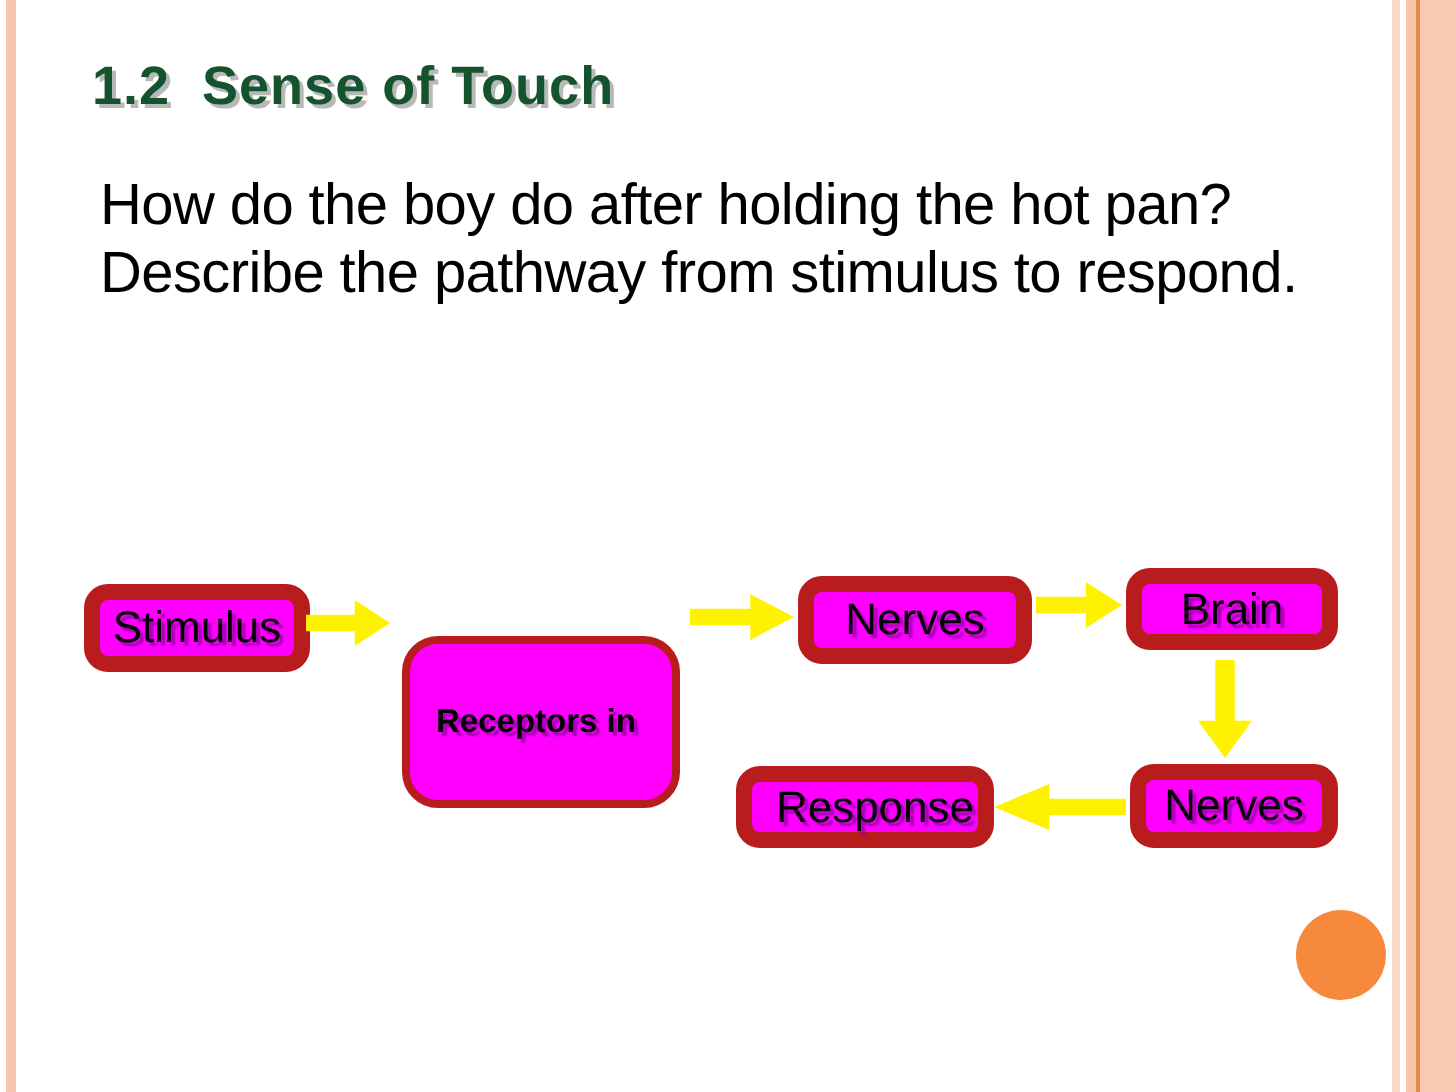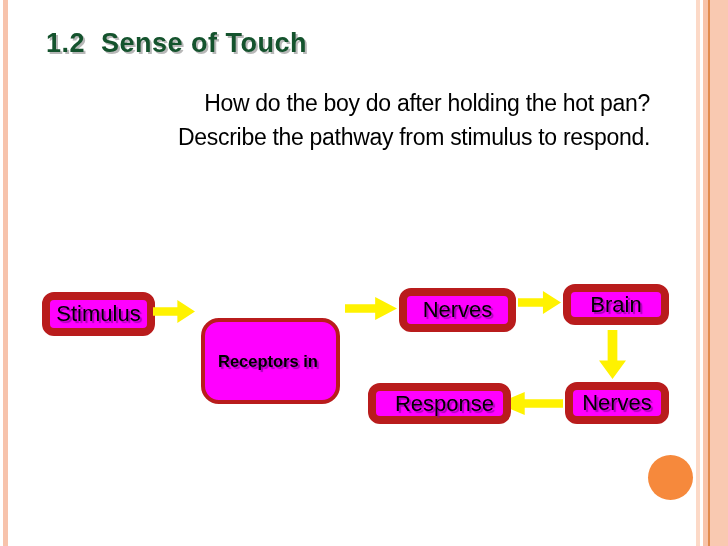--- a/index.html
+++ b/index.html
@@ -18,43 +18,42 @@
 
   
   .title{
     position:absolute;left:46px;top:28px;
     font-size:27px;font-weight:bold;color:#14532d;
     letter-spacing:0.5px;white-space:pre;
     text-shadow:2px 2px 0 #b8b8b8;
   }
   .question{
     position:absolute;left:50px;top:86px;width:600px;
-    font-size:23px;color:#000;line-height:34px;
+    font-size:29px;color:#000;line-height:34px;
     letter-spacing:-0.3px;
-    text-align:right;
   }
 
   
   .fbox{
     position:absolute;box-sizing:border-box;
     background:#ff00ff;border:8px solid #b91c1c;
     display:flex;align-items:center;justify-content:center;
     color:#000;font-size:22px;
     text-shadow:2px 2px 1px rgba(140,0,160,0.75);
     border-radius:12px;
   }
   .box-stimulus {left:42px; top:292px; width:113px; height:44px;}
   .box-receptors{left:201px;top:274px; width:139px; height:86px;
                  border-radius:18px;border-width:4px;
                  font-size:16.5px;font-weight:bold;
                  flex-direction:column;align-items:flex-start;
                  justify-content:center;padding-left:13px;line-height:22px;margin-top:44px;}
   .box-nerves-top{left:399px;top:288px;width:117px;height:44px;}
   .box-brain    {left:563px;top:284px;width:106px;height:41px;}
-  .box-response {left:368px;top:383px;width:143px;height:41px;padding-left:10px;}
+  .box-response {left:368px;top:383px;width:129px;height:41px;padding-left:10px;}
   .box-nerves-bottom{left:565px;top:382px;width:104px;height:42px;}
 
   
   .arrow{position:absolute;background:#fff200;}
   .arrow-right{clip-path:polygon(0 32%,58% 32%,58% 0,100% 50%,58% 100%,58% 68%,0 68%);}
   .arrow-left {clip-path:polygon(100% 32%,42% 32%,42% 0,0 50%,42% 100%,42% 68%,100% 68%);}
   .arrow-down {clip-path:polygon(32% 0,68% 0,68% 62%,100% 62%,50% 100%,0 62%,32% 62%);}
   .a1{left:153px;top:300px;width:42px;height:23px;}
   .a2{left:345px;top:297px;width:52px;height:23px;}
   .a3{left:518px;top:291px;width:43px;height:23px;}

